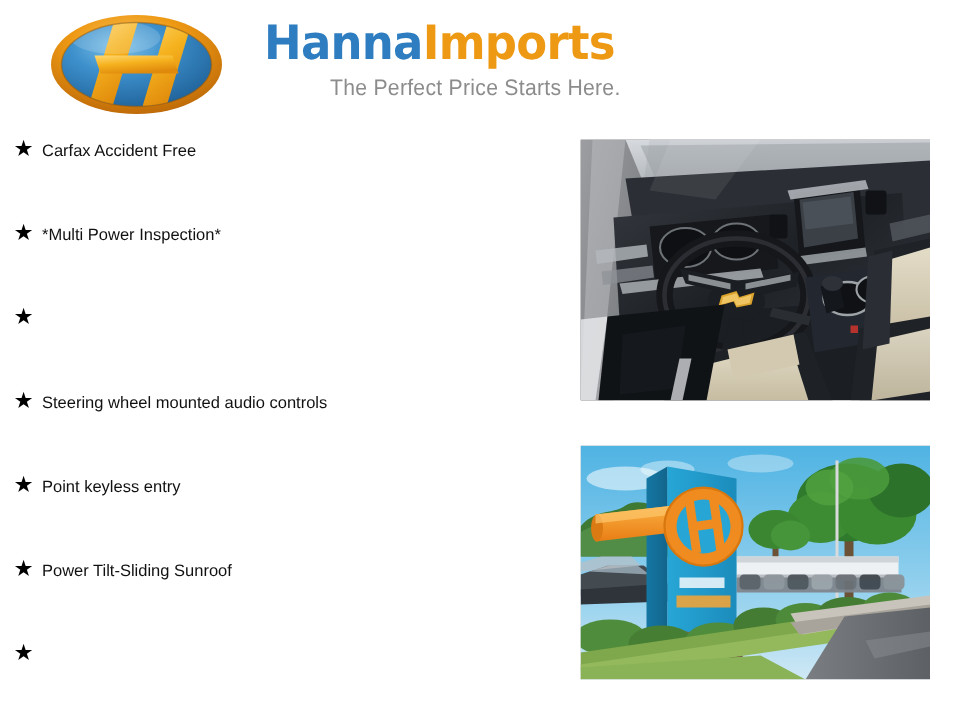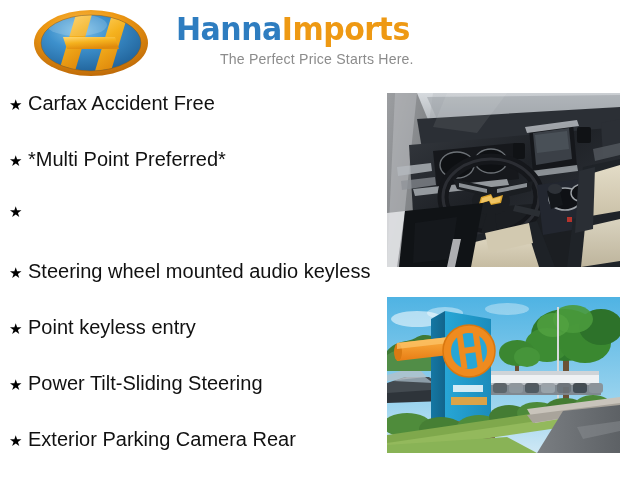--- a/index.html
+++ b/index.html
@@ -69,21 +69,21 @@
   .feature-star {
     width: 18px;
     margin-left: 9px;
     font-size: 15px;
     color: #000000;
     line-height: 1;
     flex: none;
   }
   .feature-text {
     font-family: "Liberation Sans", sans-serif;
-    font-size: 20px;
+    font-size: 11px;
     color: #111111;
     white-space: nowrap;
     margin-left: 1px;
   }
 
   
   .photo {
     position: absolute;
     overflow: hidden;
     background: #cfcfcf;
@@ -146,45 +146,44 @@
 
 <div id="features">
 
   <div class="feature-row">
     <span class="feature-star">★</span>
     <span class="feature-text">Carfax Accident Free</span>
   </div>
 
   <div class="feature-row">
     <span class="feature-star">★</span>
-    <span class="feature-text">*Multi Point Preferred*</span>
-  </div>
-
-  <div class="feature-row">
-    <span class="feature-star">★</span>
-  </div>
-
-  <div class="feature-row">
-    <span class="feature-star">★</span>
-    <span class="feature-text">Steering wheel mounted audio keyless</span>
+    <span class="feature-text">*Multi Power Inspection*</span>
+  </div>
+
+  <div class="feature-row">
+    <span class="feature-star">★</span>
+  </div>
+
+  <div class="feature-row">
+    <span class="feature-star">★</span>
+    <span class="feature-text">Steering wheel mounted audio controls</span>
   </div>
 
   <div class="feature-row">
     <span class="feature-star">★</span>
     <span class="feature-text">Point keyless entry</span>
   </div>
 
   <div class="feature-row">
     <span class="feature-star">★</span>
-    <span class="feature-text">Power Tilt-Sliding Steering</span>
-  </div>
-
-  <div class="feature-row">
-    <span class="feature-star">★</span>
-    <span class="feature-text">Exterior Parking Camera Rear</span>
+    <span class="feature-text">Power Tilt-Sliding Sunroof</span>
+  </div>
+
+  <div class="feature-row">
+    <span class="feature-star">★</span>
   </div>
 </div>
 
 <div class="photo" id="photo-interior">
   <svg viewBox="0 0 233 174" xmlns="http://www.w3.org/2000/svg" preserveAspectRatio="none">
     <defs>
       <linearGradient id="dashG" x1="0%" y1="0%" x2="100%" y2="60%">
         <stop offset="0%" stop-color="#34383e"></stop>
         <stop offset="60%" stop-color="#1e2126"></stop>
         <stop offset="100%" stop-color="#2a2e34"></stop>

